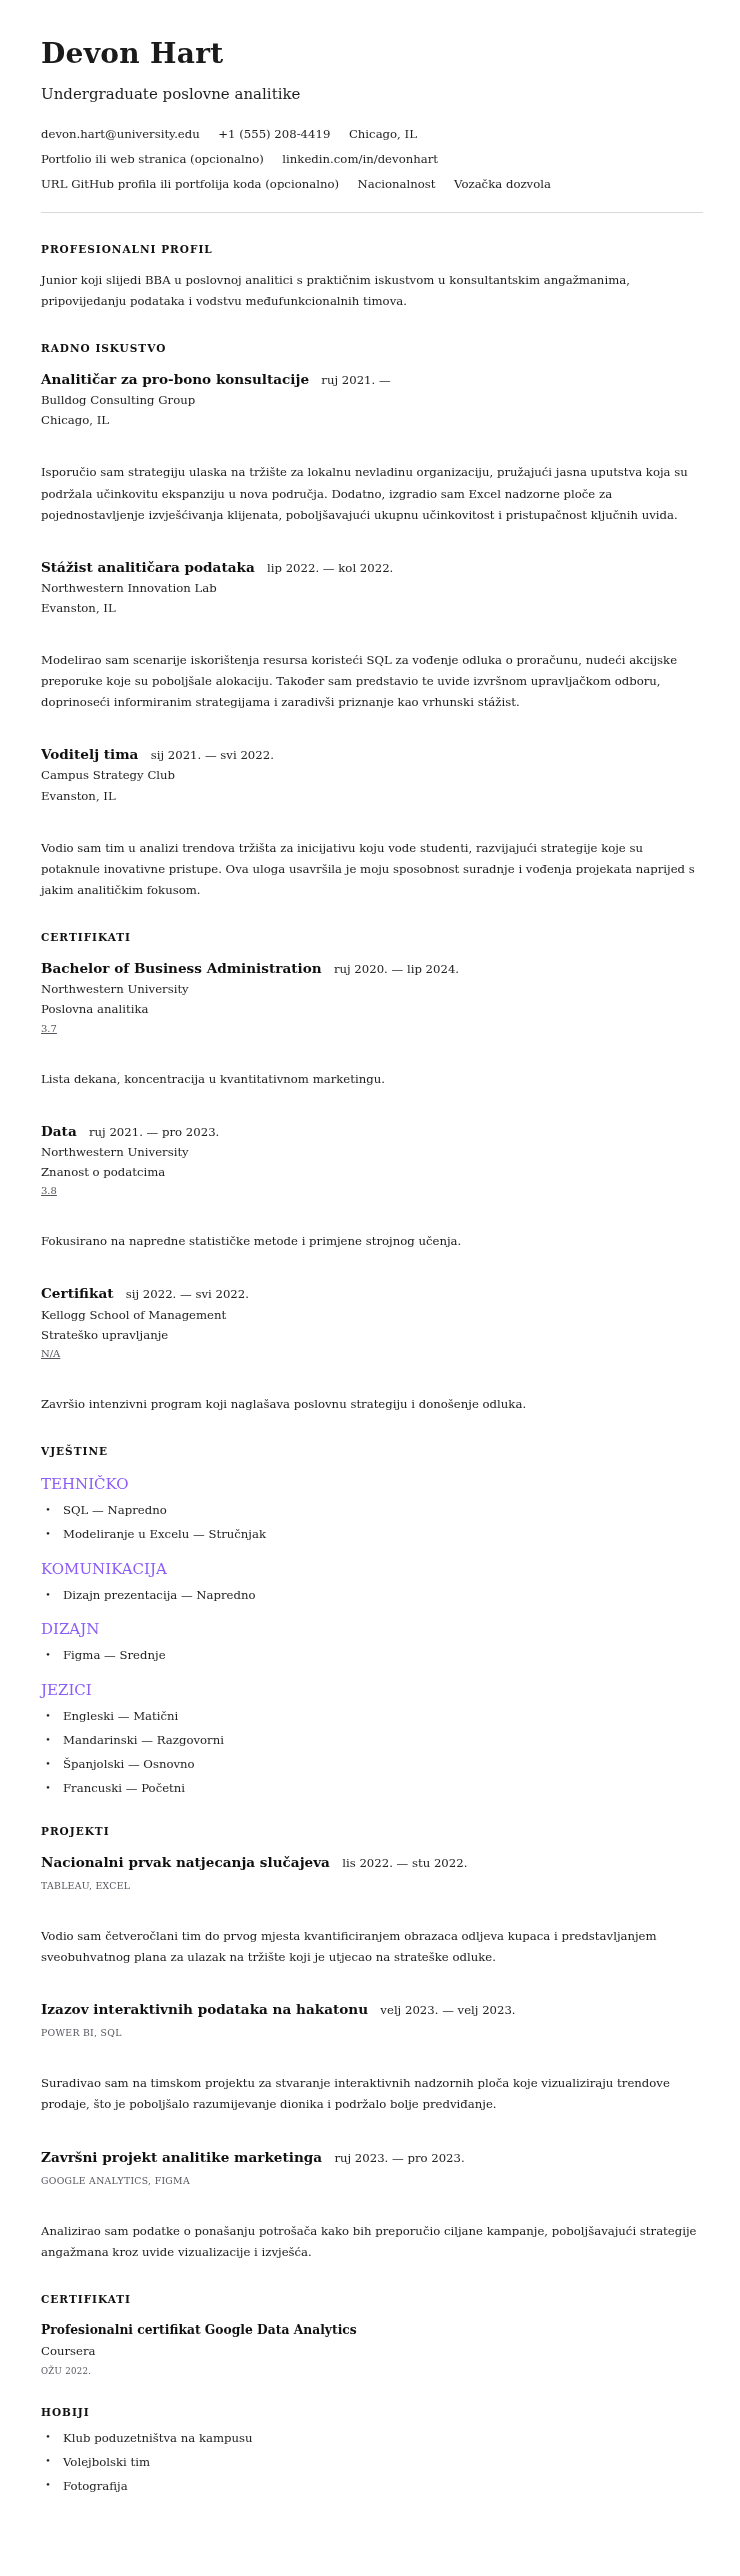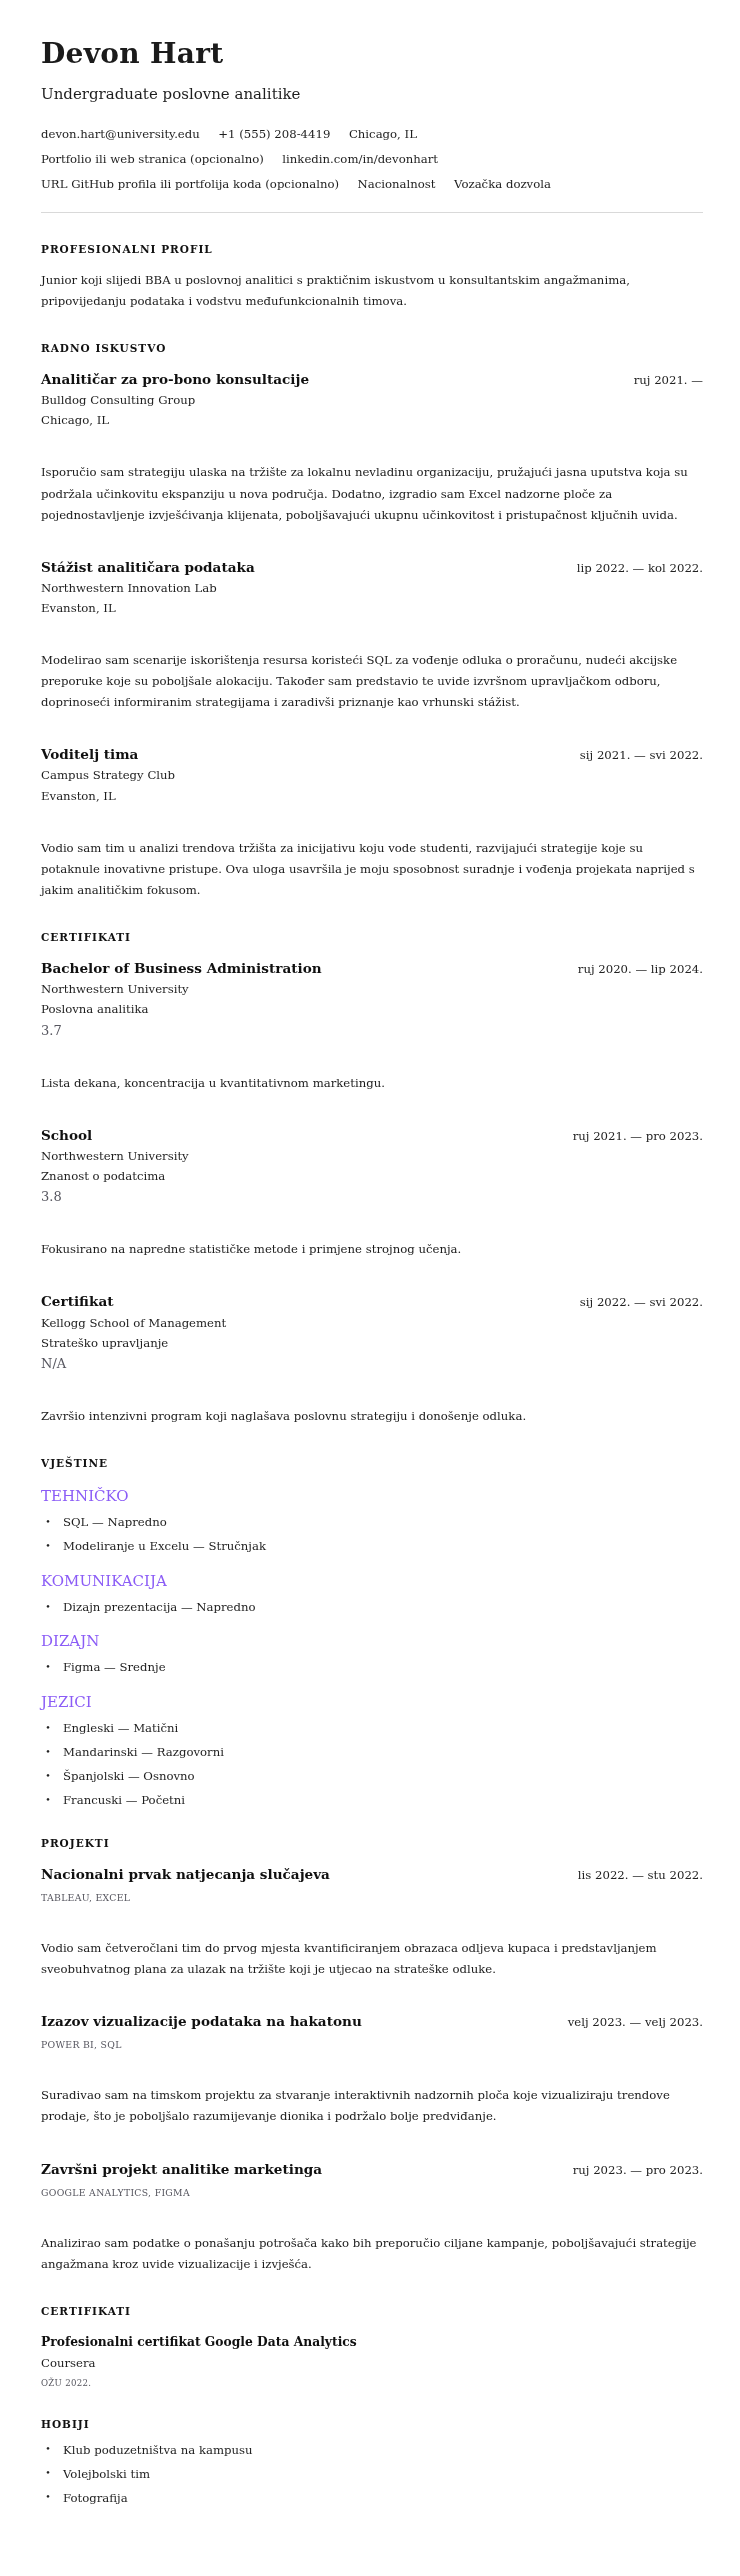--- a/index.html
+++ b/index.html
@@ -41,28 +41,28 @@
   .section-heading {
     font-size: 10.5px;
     font-weight: 700;
     letter-spacing: 1px;
     color: #111111;
   }
   .entry { margin-top: 17.3px; }
   .entry + .entry { margin-top: 33px; }
   .entry-header {
     display: flex;
-    justify-content: space-between;
+    justify-content: flex-start;
     align-items: baseline;
     gap: 12.3px;
   }
   .entry-title { font-size: 13.6px; font-weight: 700; color: #101010; }
   .entry-dates { font-size: 11.7px; color: #222222; white-space: nowrap; }
   .entry-line { font-size: 11.7px; margin-top: 6.2px; color: #1e1e1e; }
-  .entry-sub { font-size: 13px; color: #55555e; margin-top: 6.2px; }
+  .entry-sub { font-size: 10px; color: #55555e; margin-top: 6.2px; text-decoration: underline; }
   .entry-tools { font-size: 9.3px; color: #55555e; margin-top: 10px; letter-spacing: 0.3px; }
   .entry-desc {
     font-size: 11.7px;
     line-height: 1.8;
     margin-top: 35px;
     color: #1b1b1b;
     max-width: 662px;
   }
   .group { margin-top: 18.5px; }
   .group-heading { font-size: 15px; font-weight: 400; color: #8b5cf6; }
@@ -160,21 +160,21 @@
       <span class="entry-dates">ruj 2020. — lip 2024.</span>
     </div>
     <div class="entry-line">Northwestern University</div>
     <div class="entry-line">Poslovna analitika</div>
     <div class="entry-sub">3.7</div>
     <p class="entry-desc">Lista dekana, koncentracija u kvantitativnom marketingu.</p>
   </div>
 
   <div class="entry">
     <div class="entry-header">
-      <span class="entry-title">School</span>
+      <span class="entry-title">Data</span>
       <span class="entry-dates">ruj 2021. — pro 2023.</span>
     </div>
     <div class="entry-line">Northwestern University</div>
     <div class="entry-line">Znanost o podatcima</div>
     <div class="entry-sub">3.8</div>
     <p class="entry-desc">Fokusirano na napredne statističke metode i primjene strojnog učenja.</p>
   </div>
 
   <div class="entry">
     <div class="entry-header">
@@ -231,21 +231,21 @@
     <div class="entry-header">
       <span class="entry-title">Nacionalni prvak natjecanja slučajeva</span>
       <span class="entry-dates">lis 2022. — stu 2022.</span>
     </div>
     <div class="entry-tools">TABLEAU, EXCEL</div>
     <p class="entry-desc">Vodio sam četveročlani tim do prvog mjesta kvantificiranjem obrazaca odljeva kupaca i predstavljanjem sveobuhvatnog plana za ulazak na tržište koji je utjecao na strateške odluke.</p>
   </div>
 
   <div class="entry">
     <div class="entry-header">
-      <span class="entry-title">Izazov vizualizacije podataka na hakatonu</span>
+      <span class="entry-title">Izazov interaktivnih podataka na hakatonu</span>
       <span class="entry-dates">velj 2023. — velj 2023.</span>
     </div>
     <div class="entry-tools">POWER BI, SQL</div>
     <p class="entry-desc">Suradivao sam na timskom projektu za stvaranje interaktivnih nadzornih ploča koje vizualiziraju trendove prodaje, što je poboljšalo razumijevanje dionika i podržalo bolje predviđanje.</p>
   </div>
 
   <div class="entry">
     <div class="entry-header">
       <span class="entry-title">Završni projekt analitike marketinga</span>
       <span class="entry-dates">ruj 2023. — pro 2023.</span>

